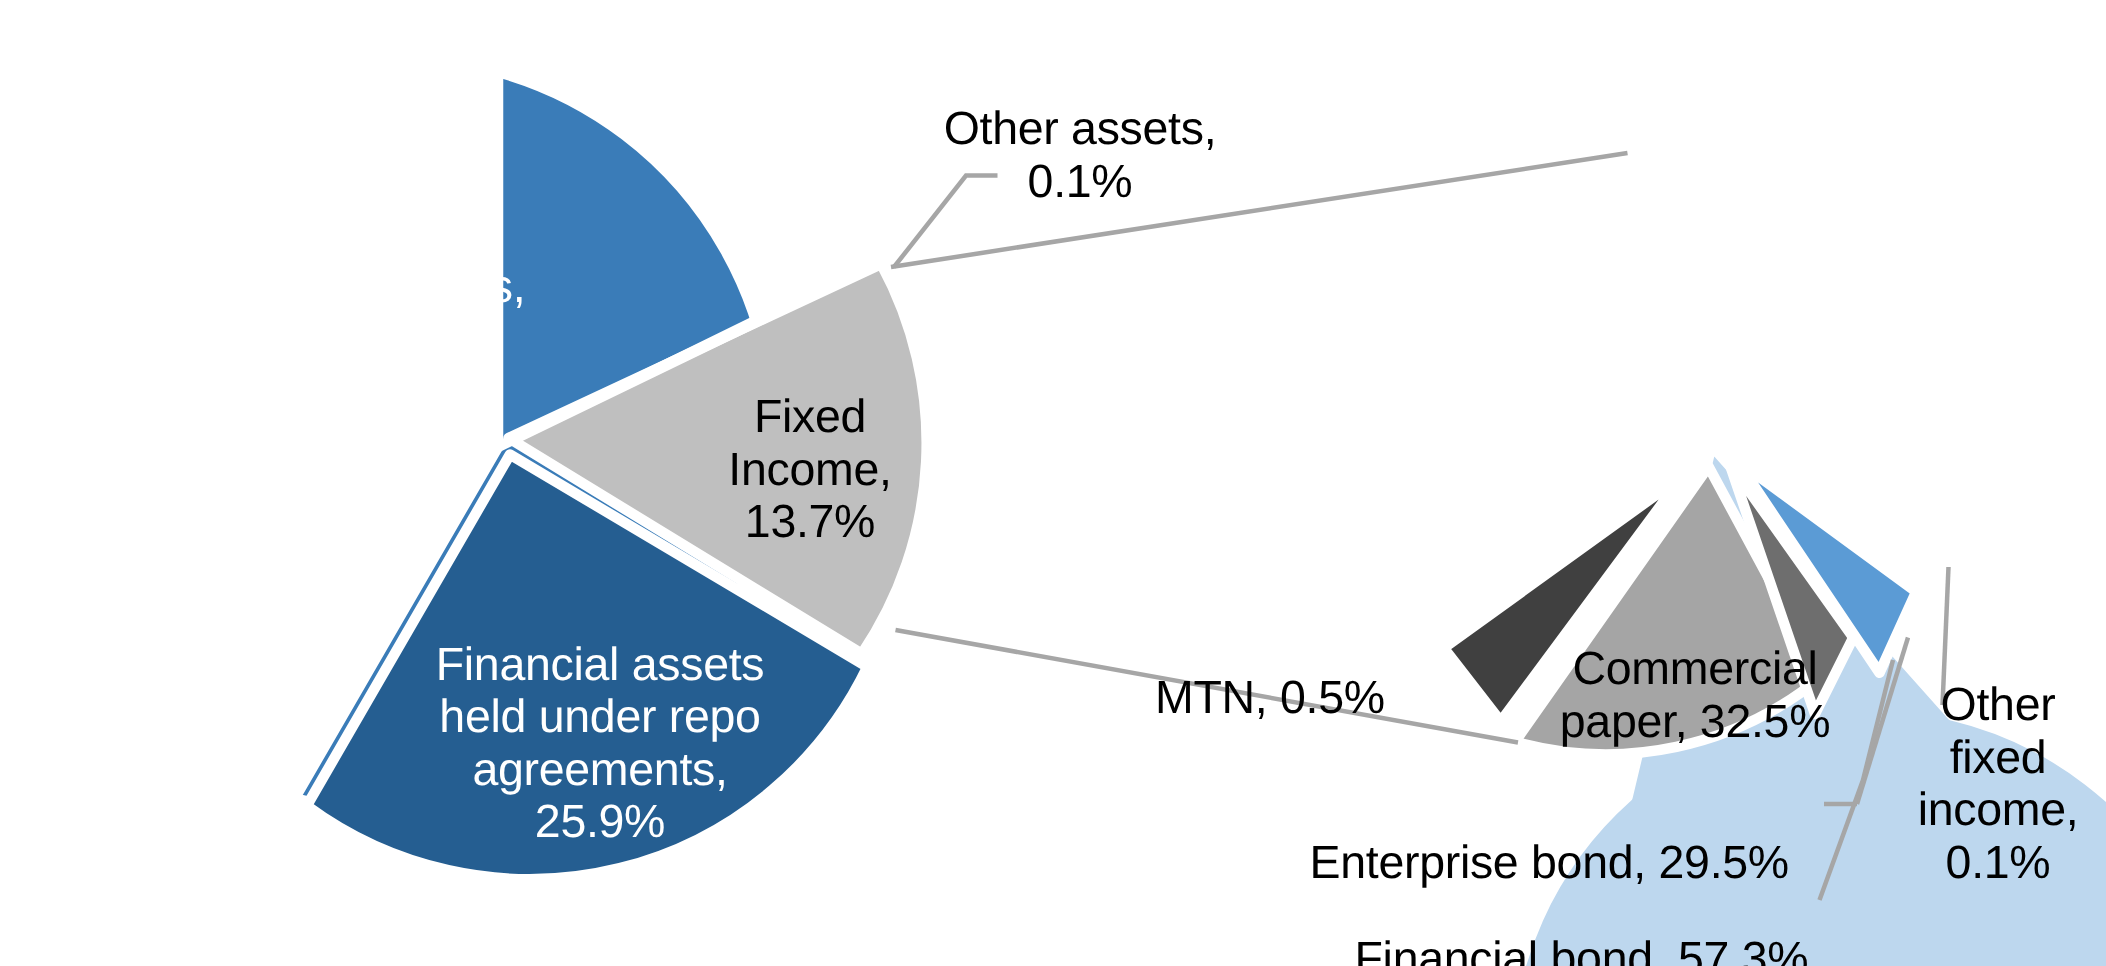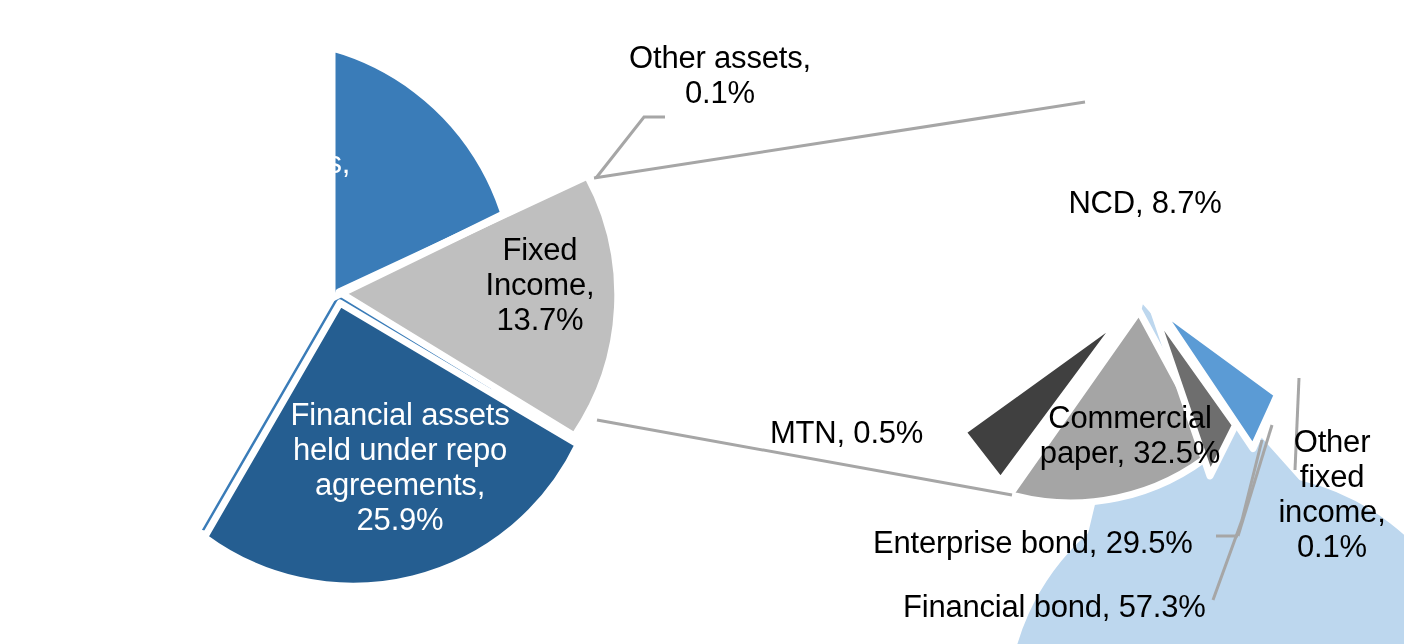--- a/index.html
+++ b/index.html
@@ -38,22 +38,22 @@
   .lbl {
     position: absolute;
     font-family: "Liberation Sans", sans-serif;
     font-size: 31px;
     line-height: 1.13;
     color: #000000;
     white-space: pre;
     letter-spacing: -0.2px;
   }
   .lbl.white { color: #ffffff; }
-  .lbl.ctr   { text-align: center; }
-  .lbl.lft   { text-align: left; }
+  .lbl.ctr   { text-align: center; margin-top: 28px; }
+  .lbl.lft   { text-align: left; margin-top: 32px; }
 </style>
 </head>
 <body>
 
 <div id="chart-root">
 
   <svg id="chart-svg" viewBox="0 0 1404 644">
 
     <g>
 
@@ -103,21 +103,20 @@
 13.7%</div>
 
   <div class="lbl ctr" style="left:605px; top:40px; width:230px;">Other assets,
 0.1%</div>
 
   <div class="lbl white ctr" style="left:250px; top:397px; width:300px;">Financial assets
 held under repo
 agreements,
 25.9%</div>
 
-  <div class="lbl ctr" style="left:1030px; top:185px; width:230px;">NCD, 8.7%</div>
 
   <div class="lbl lft" style="left:770px; top:415px; width:200px;">MTN, 0.5%</div>
 
   <div class="lbl ctr" style="left:1020px; top:400px; width:220px;">Commercial
 paper, 32.5%</div>
 
   <div class="lbl lft" style="left:873px; top:525px; width:350px;">Enterprise bond, 29.5%</div>
 
   <div class="lbl lft" style="left:903px; top:589px; width:340px;">Financial bond, 57.3%</div>
 

